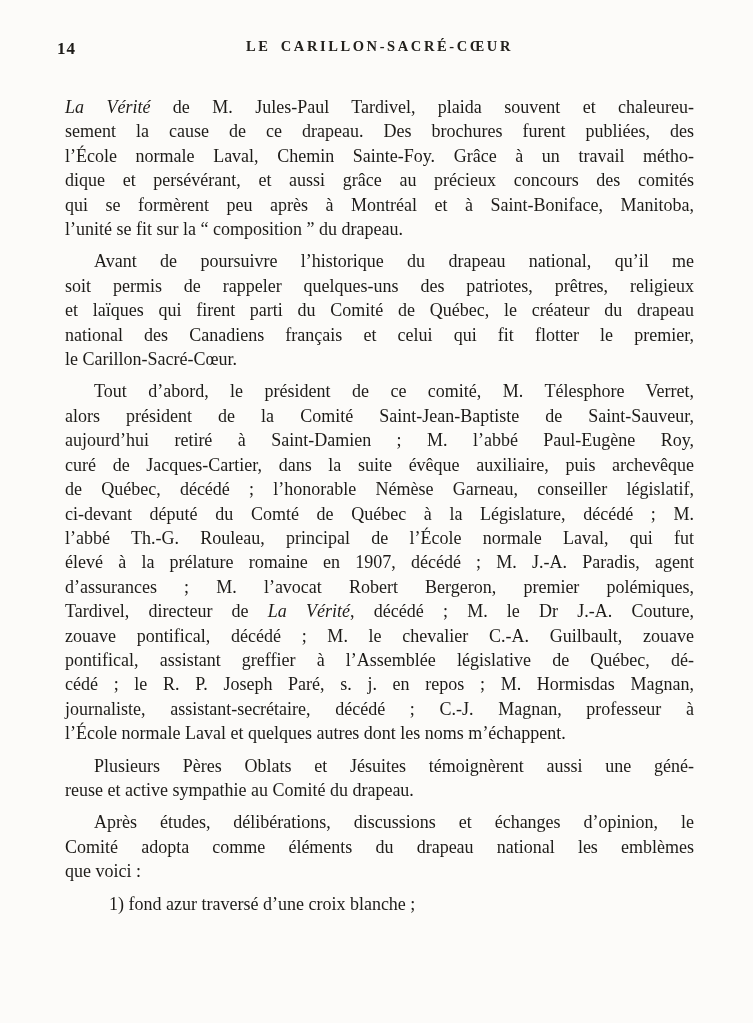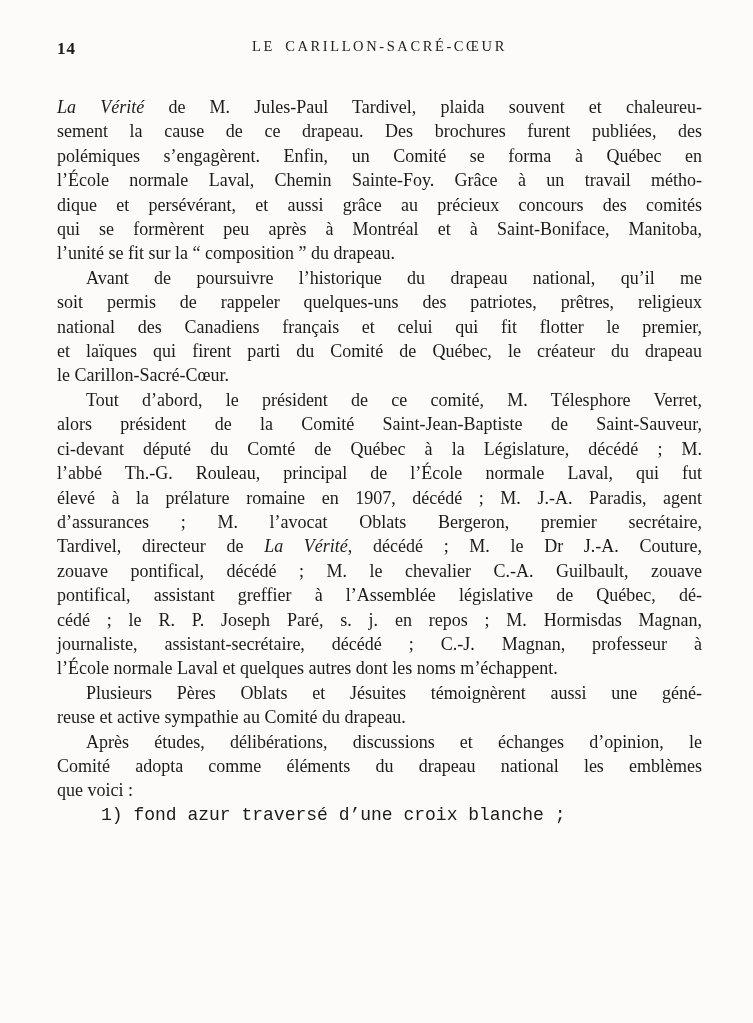--- a/index.html
+++ b/index.html
@@ -27,86 +27,87 @@
     left: 0;
     top: 1px;
     font-size: 17px;
     font-weight: 600;
     letter-spacing: 1px;
   }
   .running-title {
     display: block;
     text-align: center;
     font-size: 14.5px;
-    font-weight: 400;
+    font-weight: 700;
     letter-spacing: 2.6px;
     word-spacing: 4px;
     color: #23211d;
   }
   .body-text {
     margin-top: 35px;
     font-size: 18px;
   }
   .paragraph {
-    margin: 0;
+    margin: 8px;
   }
   .line {
     line-height: 24.4px;
     text-align: justify;
     text-align-last: justify;
     white-space: normal;
   }
   .line.last {
     text-align-last: left;
   }
   .line.indent {
     text-indent: 29px;
   }
   .list-item .line {
     padding-left: 44px;
     text-align: left;
     text-align-last: left;
-    font-family: Liberation Mono, monospace;
   }
   .italic {
     font-style: italic;
   }
 </style>
 </head>
 <body>
 
 <div class="page">
   <header class="page-header">
     <span class="page-number">14</span>
     <span class="running-title">LE CARILLON-SACRÉ-CŒUR</span>
   </header>
   <main class="body-text" id="body-text">
       <div class="paragraph">
         <div class="line"><span class="italic">La Vérité</span><span> de M. Jules-Paul Tardivel, plaida souvent et chaleureu-</span></div>
         <div class="line"><span>sement la cause de ce drapeau. Des brochures furent publiées, des</span></div>
-        <div class="line"><span>polémiques s’engagèrent. Enfin, un Comité se forma à Québec en</span></div>
         <div class="line"><span>l’École normale Laval, Chemin Sainte-Foy. Grâce à un travail métho-</span></div>
         <div class="line"><span>dique et persévérant, et aussi grâce au précieux concours des comités</span></div>
         <div class="line"><span>qui se formèrent peu après à Montréal et à Saint-Boniface, Manitoba,</span></div>
         <div class="line last"><span>l’unité se fit sur la “ composition ” du drapeau.</span></div>
       </div>
       <div class="paragraph">
         <div class="line indent"><span>Avant de poursuivre l’historique du drapeau national, qu’il me</span></div>
         <div class="line"><span>soit permis de rappeler quelques-uns des patriotes, prêtres, religieux</span></div>
+        <div class="line"><span>et laïques qui firent parti du Comité de Québec, le créateur du drapeau</span></div>
         <div class="line"><span>national des Canadiens français et celui qui fit flotter le premier,</span></div>
-        <div class="line"><span>et laïques qui firent parti du Comité de Québec, le créateur du drapeau</span></div>
         <div class="line last"><span>le Carillon-Sacré-Cœur.</span></div>
       </div>
       <div class="paragraph">
         <div class="line indent"><span>Tout d’abord, le président de ce comité, M. Télesphore Verret,</span></div>
         <div class="line"><span>alors président de la Comité Saint-Jean-Baptiste de Saint-Sauveur,</span></div>
+        <div class="line"><span>aujourd’hui retiré à Saint-Damien ; M. l’abbé Paul-Eugène Roy,</span></div>
+        <div class="line"><span>curé de Jacques-Cartier, dans la suite évêque auxiliaire, puis archevêque</span></div>
+        <div class="line"><span>de Québec, décédé ; l’honorable Némèse Garneau, conseiller législatif,</span></div>
         <div class="line"><span>ci-devant député du Comté de Québec à la Législature, décédé ; M.</span></div>
         <div class="line"><span>l’abbé Th.-G. Rouleau, principal de l’École normale Laval, qui fut</span></div>
         <div class="line"><span>élevé à la prélature romaine en 1907, décédé ; M. J.-A. Paradis, agent</span></div>
-        <div class="line"><span>d’assurances ; M. l’avocat Oblats Bergeron, premier secrétaire,</span></div>
+        <div class="line"><span>d’assurances ; M. l’avocat Robert Bergeron, premier polémiques,</span></div>
         <div class="line"><span>Tardivel, directeur de </span><span class="italic">La Vérité</span><span>, décédé ; M. le Dr J.-A. Couture,</span></div>
         <div class="line"><span>zouave pontifical, décédé ; M. le chevalier C.-A. Guilbault, zouave</span></div>
         <div class="line"><span>pontifical, assistant greffier à l’Assemblée législative de Québec, dé-</span></div>
         <div class="line"><span>cédé ; le R. P. Joseph Paré, s. j. en repos ; M. Hormisdas Magnan,</span></div>
         <div class="line"><span>journaliste, assistant-secrétaire, décédé ; C.-J. Magnan, professeur à</span></div>
         <div class="line last"><span>l’École normale Laval et quelques autres dont les noms m’échappent.</span></div>
       </div>
       <div class="paragraph">
         <div class="line indent"><span>Plusieurs Pères Oblats et Jésuites témoignèrent aussi une géné-</span></div>
         <div class="line last"><span>reuse et active sympathie au Comité du drapeau.</span></div>

